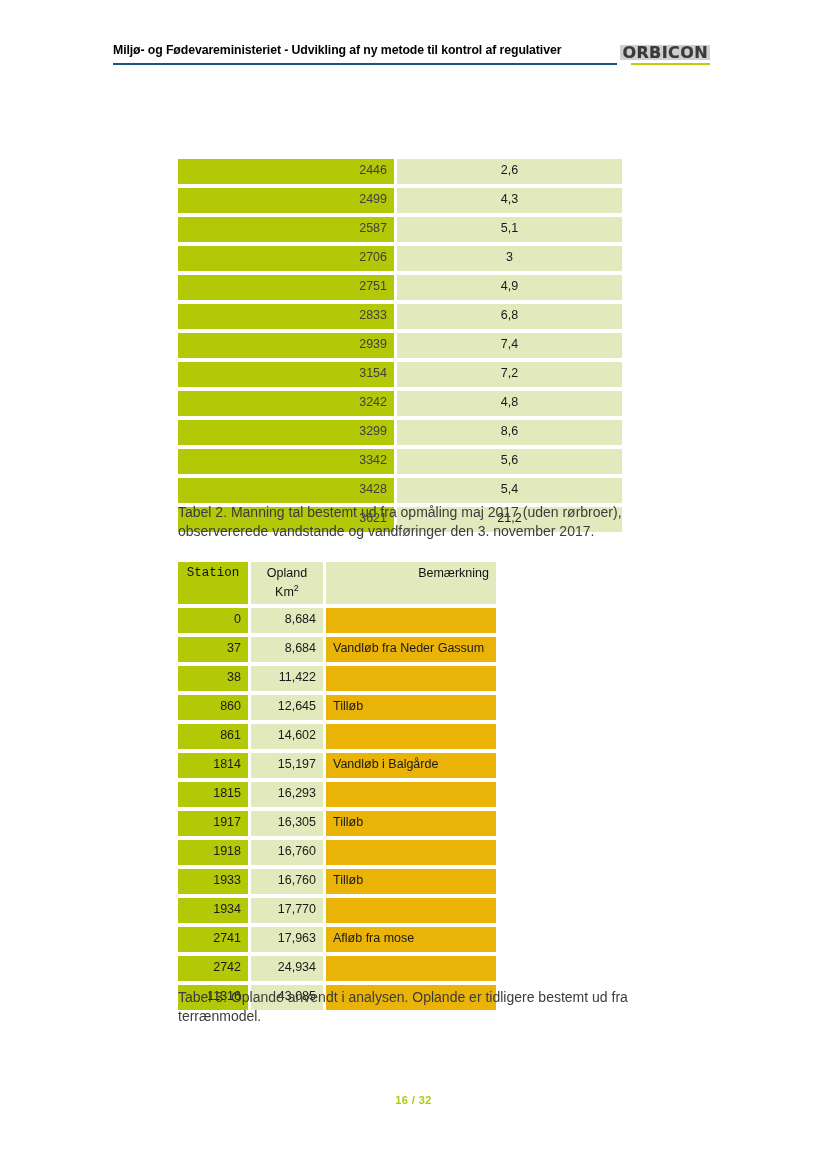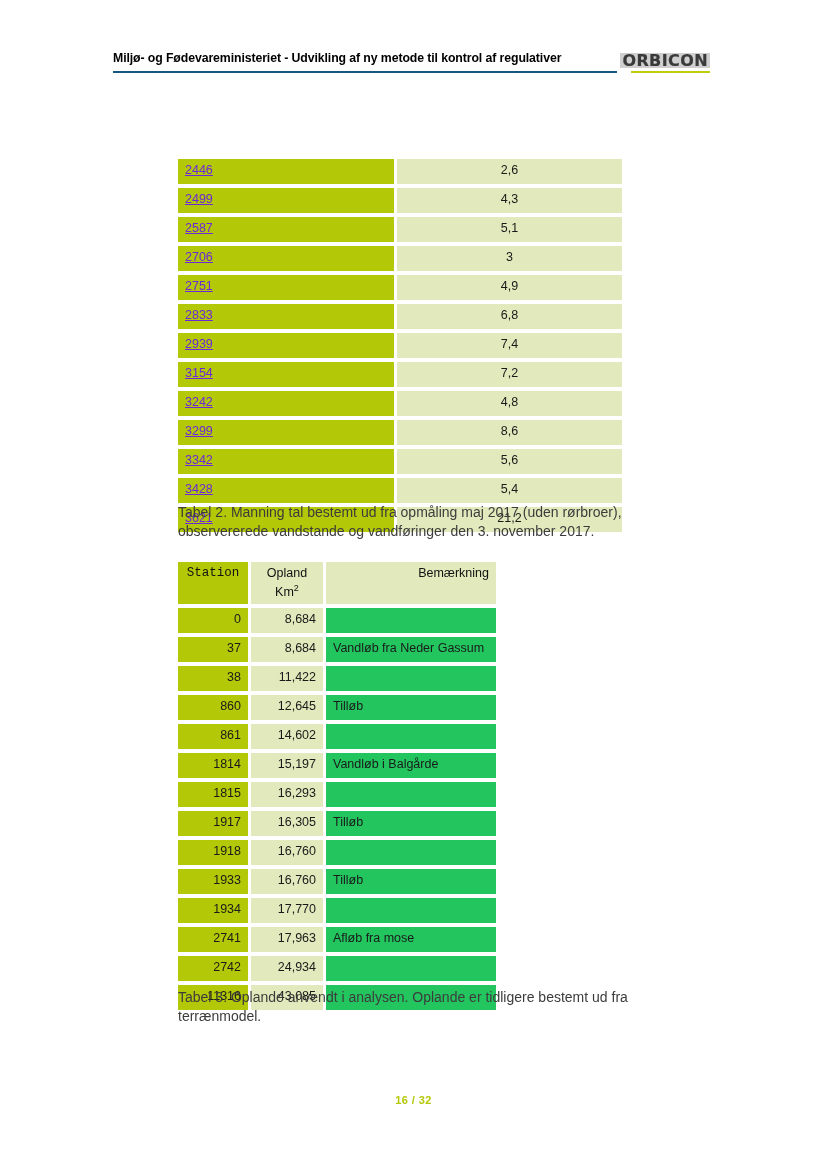--- a/index.html
+++ b/index.html
@@ -15,21 +15,20 @@
     color: #1a1a1a;
     overflow: hidden;
   }
 
   
   #page-header {
     position: absolute;
     left: 113px;
     top: 42px;
     width: 597px;
-    margin-top: 8px;
   }
   .header-row {
     display: flex;
     align-items: flex-start;
     justify-content: space-between;
   }
   .header-title {
     font-size: 12.3px;
     font-weight: bold;
     line-height: 16px;
@@ -82,42 +81,41 @@
   }
   .data-table td, .data-table th {
     padding: 4px 7px;
     font-size: 12.5px;
     line-height: 15px;
     vertical-align: top;
     font-weight: normal;
   }
   .cell-key {
     background: #b3c806;
-    text-align: left;
-    color: #6d28d9;
-    text-decoration: underline;
+    text-align: right;
+    color: #404040;
   }
   .cell-val {
     background: #e2e9bc;
     text-align: center;
     color: #1a1a1a;
     margin-top: 44px;
   }
   .cell-key-right {
     background: #b3c806;
     text-align: right;
     color: #1a1a1a;
   }
   .cell-val-right {
     background: #e2e9bc;
     text-align: right;
     color: #1a1a1a;
   }
   .cell-val-left {
-    background: #22c55e;
+    background: #eab308;
     text-align: left;
     color: #1a1a1a;
   }
   .head-key {
     background: #b3c806;
     text-align: center;
     font-weight: bold;
     color: #111111;
     font-family: Liberation Mono, monospace;
   }

